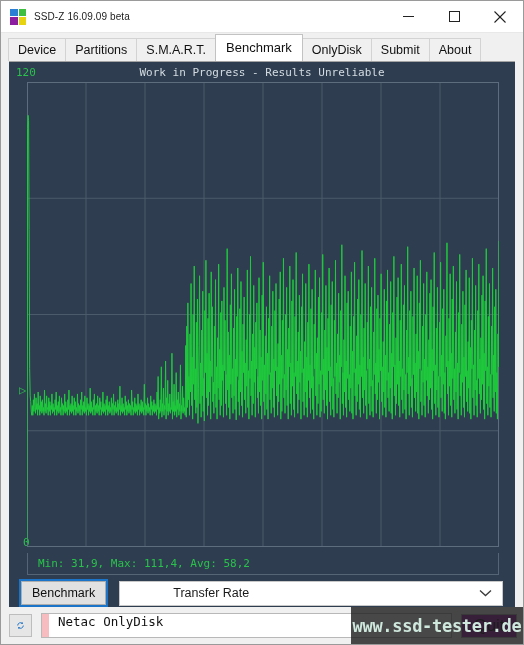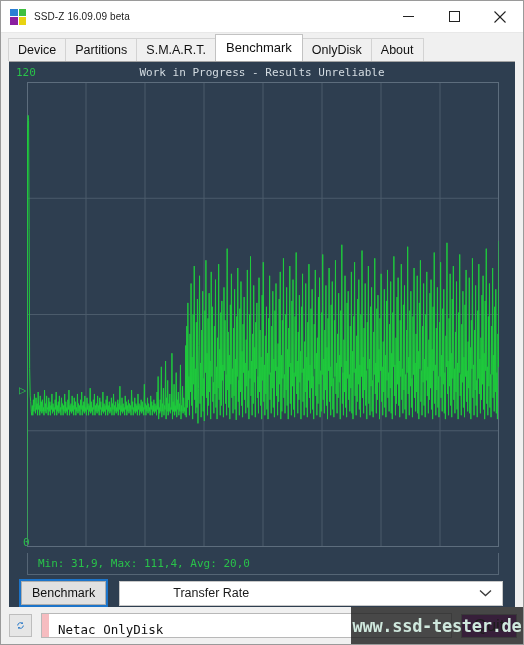--- a/index.html
+++ b/index.html
@@ -260,21 +260,21 @@
     flex: 0 0 auto;
     box-sizing: border-box;
   }
   #device-field {
     margin-left: 9px;
     flex: 1;
     height: 25px;
     background: #ffffff;
     border: 1px solid #b8b8b8;
     display: flex;
-    align-items: flex-end;
+    align-items: flex-start;
     box-sizing: border-box;
     overflow: hidden;
   }
   #device-swatch {
     width: 7px;
     height: 23px;
     background: #f6bcc0;
     flex: 0 0 auto;
   }
   #device-name {
@@ -351,20 +351,21 @@
       </button>
     </div>
   </div>
 
   <div id="tabstrip">
     <div class="tab">Device</div>
     <div class="tab">Partitions</div>
     <div class="tab">S.M.A.R.T.</div>
     <div class="tab active">Benchmark</div>
     <div class="tab">OnlyDisk</div>
+    <div class="tab">Submit</div>
     <div class="tab">About</div>
   </div>
 
   <div id="panel">
 
     <div id="axis-max">120</div>
     <div id="chart-title">Work in Progress - Results Unreliable</div>
     <div id="axis-min">0</div>
     <div id="avg-marker" style="top: 322.45px;">▷</div>
 
@@ -381,21 +382,21 @@
             <line x1="0" y1="116.25" x2="472" y2="116.25" stroke="#4b5b6b" stroke-width="1"></line>
             <line x1="0" y1="232.5" x2="472" y2="232.5" stroke="#4b5b6b" stroke-width="1"></line>
             <line x1="0" y1="348.75" x2="472" y2="348.75" stroke="#4b5b6b" stroke-width="1"></line>
           </g>
         <rect x="0.5" y="0.5" width="471" height="464" fill="none" stroke="#5d6d7d" stroke-width="1"></rect>
         <polyline id="trace-line" fill="none" stroke-width="1" stroke-linejoin="miter" stroke-linecap="butt" points="0.00,461.13 0.53,46.50 1.06,33.32 1.59,38.75 2.12,147.25 2.65,286.75 3.19,313.88 3.72,319.69 4.25,329.38 4.78,333.25 5.31,323.56 5.84,333.25 6.37,317.75 6.90,329.38 7.43,311.94 7.96,325.50 8.49,331.31 9.03,315.81 9.56,327.44 10.09,321.63 10.62,333.25 11.15,310.00 11.68,327.44 12.21,323.56 12.74,333.25 13.27,313.88 13.80,329.38 14.34,319.69 14.87,331.31 15.40,317.75 15.93,329.38 16.46,325.50 16.99,333.25 17.52,308.06 18.05,329.38 18.58,321.63 19.11,331.31 19.64,313.88 20.18,327.44 20.71,325.50 21.24,333.25 21.77,315.81 22.30,329.38 22.83,319.69 23.36,333.25 23.89,323.56 24.42,327.44 24.95,311.94 25.48,331.31 26.02,321.63 26.55,329.38 27.08,325.50 27.61,333.25 28.14,317.75 28.67,327.44 29.20,310.00 29.73,333.25 30.26,323.56 30.79,329.38 31.33,319.69 31.86,331.31 32.39,313.88 32.92,329.38 33.45,325.50 33.98,333.25 34.51,315.81 35.04,327.44 35.57,321.63 36.10,333.25 36.63,323.56 37.17,329.38 37.70,311.94 38.23,331.31 38.76,319.69 39.29,329.38 39.82,325.50 40.35,333.25 40.88,317.75 41.41,327.44 41.94,308.06 42.47,333.25 43.01,323.56 43.54,329.38 44.07,321.63 44.60,331.31 45.13,313.88 45.66,329.38 46.19,323.56 46.72,333.25 47.25,315.81 47.78,327.44 48.31,319.69 48.85,333.25 49.38,325.50 49.91,329.38 50.44,311.94 50.97,331.31 51.50,321.63 52.03,329.38 52.56,323.56 53.09,333.25 53.62,317.75 54.16,327.44 54.69,310.00 55.22,333.25 55.75,323.56 56.28,329.38 56.81,319.69 57.34,331.31 57.87,313.88 58.40,329.38 58.93,325.50 59.46,333.25 60.00,315.81 60.53,327.44 61.06,321.63 61.59,333.25 62.12,323.56 62.65,329.38 63.18,306.13 63.71,331.31 64.24,319.69 64.77,329.38 65.30,325.50 65.84,333.25 66.37,317.75 66.90,327.44 67.43,311.94 67.96,333.25 68.49,323.56 69.02,329.38 69.55,321.63 70.08,331.31 70.61,313.88 71.15,329.38 71.68,323.56 72.21,333.25 72.74,315.81 73.27,327.44 73.80,319.69 74.33,333.25 74.86,325.50 75.39,329.38 75.92,310.00 76.45,331.31 76.99,321.63 77.52,329.38 78.05,323.56 78.58,333.25 79.11,317.75 79.64,327.44 80.17,313.88 80.70,333.25 81.23,323.56 81.76,329.38 82.29,319.69 82.83,331.31 83.36,325.50 83.89,329.38 84.42,315.81 84.95,333.25 85.48,321.63 86.01,327.44 86.54,311.94 87.07,333.25 87.60,323.56 88.13,329.38 88.67,319.69 89.20,331.31 89.73,325.50 90.26,329.38 90.79,317.75 91.32,333.25 91.85,321.63 92.38,327.44 92.91,304.19 93.44,333.25 93.98,323.56 94.51,329.38 95.04,315.81 95.57,331.31 96.10,321.63 96.63,329.38 97.16,325.50 97.69,333.25 98.22,313.88 98.75,327.44 99.28,319.69 99.82,333.25 100.35,323.56 100.88,329.38 101.41,317.75 101.94,331.31 102.47,321.63 103.00,329.38 103.53,323.56 104.06,333.25 104.59,308.06 105.12,327.44 105.66,319.69 106.19,333.25 106.72,325.50 107.25,329.38 107.78,315.81 108.31,331.31 108.84,321.63 109.37,329.38 109.90,323.56 110.43,333.25 110.97,311.94 111.50,327.44 112.03,321.63 112.56,333.25 113.09,323.56 113.62,329.38 114.15,317.75 114.68,331.31 115.21,319.69 115.74,329.38 116.27,325.50 116.81,333.25 117.34,302.25 117.87,327.44 118.40,321.63 118.93,333.25 119.46,323.56 119.99,329.38 120.52,315.81 121.05,331.31 121.58,321.63 122.11,329.38 122.65,325.50 123.18,333.25 123.71,313.88 124.24,327.44 124.77,319.69 125.30,333.25 125.83,323.56 126.36,329.38 126.89,317.75 127.42,331.31 127.96,321.63 128.49,329.38 129.02,323.56 129.55,333.25 130.08,310.00 130.61,327.44 131.14,294.50 131.67,337.13 132.20,325.50 132.73,331.31 133.26,317.75 133.80,329.38 134.33,284.81 134.86,335.19 135.39,321.63 135.92,329.38 136.45,306.13 136.98,333.25 137.51,323.56 138.04,327.44 138.57,279.00 139.10,337.13 139.64,315.81 140.17,329.38 140.70,298.38 141.23,333.25 141.76,321.63 142.29,329.38 142.82,311.94 143.35,331.31 143.88,325.50 144.41,327.44 144.94,271.25 145.48,337.13 146.01,319.69 146.54,329.38 147.07,302.25 147.60,333.25 148.13,323.56 148.66,329.38 149.19,290.63 149.72,335.19 150.25,317.75 150.79,327.44 151.32,310.00 151.85,333.25 152.38,321.63 152.91,329.38 153.44,282.88 153.97,337.13 154.50,323.56 155.03,329.38 155.56,304.19 156.09,331.31 156.63,315.81 157.16,329.38 157.69,325.50 158.22,333.25 158.75,263.50 159.28,335.19 159.81,244.13 160.34,325.50 160.87,220.88 161.40,317.75 161.93,294.50 162.47,333.25 163.00,251.88 163.53,310.00 164.06,201.50 164.59,323.56 165.12,275.13 165.65,337.13 166.18,232.50 166.71,302.25 167.24,184.06 167.78,317.75 168.31,286.75 168.84,331.31 169.37,240.25 169.90,325.50 170.43,217.00 170.96,341.39 171.49,306.13 172.02,263.50 172.55,193.75 173.08,321.63 173.62,280.94 174.15,335.19 174.68,248.00 175.21,313.88 175.74,209.25 176.27,329.38 176.80,296.44 177.33,339.06 177.86,228.63 178.39,290.63 178.92,178.25 179.46,315.81 179.99,271.25 180.52,333.25 181.05,236.38 181.58,323.56 182.11,211.19 182.64,310.00 183.17,279.00 183.70,337.13 184.23,189.88 184.76,294.50 185.30,224.75 185.83,319.69 186.36,300.31 186.89,331.31 187.42,244.13 187.95,311.94 188.48,197.63 189.01,325.50 189.54,284.81 190.07,337.13 190.61,255.75 191.14,306.13 191.67,182.13 192.20,317.75 192.73,267.38 193.26,333.25 193.79,230.56 194.32,323.56 194.85,218.94 195.38,298.38 195.91,282.88 196.45,335.19 196.98,205.38 197.51,288.69 198.04,238.31 198.57,321.63 199.10,292.56 199.63,333.25 200.16,166.63 200.69,308.06 201.22,249.94 201.75,325.50 202.29,273.19 202.82,337.13 203.35,222.81 203.88,302.25 204.41,191.81 204.94,315.81 205.47,286.75 206.00,331.31 206.53,246.06 207.06,313.88 207.60,207.31 208.13,327.44 208.66,277.06 209.19,337.90 209.72,234.44 210.25,294.50 210.78,186.00 211.31,319.69 211.84,298.38 212.37,333.25 212.90,226.69 213.44,310.00 213.97,199.56 214.50,323.56 215.03,269.31 215.56,335.19 216.09,242.19 216.62,290.63 217.15,215.06 217.68,317.75 218.21,280.94 218.74,331.31 219.28,257.69 219.81,304.19 220.34,187.94 220.87,325.50 221.40,288.69 221.93,337.13 222.46,232.50 222.99,296.44 223.52,174.38 224.05,313.88 224.58,279.00 225.12,333.25 225.65,251.88 226.18,321.63 226.71,203.44 227.24,300.31 227.77,265.44 228.30,335.19 228.83,240.25 229.36,286.75 229.89,220.88 230.43,315.81 230.96,294.50 231.49,331.31 232.02,195.69 232.55,310.00 233.08,248.00 233.61,323.56 234.14,275.13 234.67,337.13 235.20,213.13 235.73,298.38 236.27,180.19 236.80,319.69 237.33,282.88 237.86,333.25 238.39,253.81 238.92,311.94 239.45,224.75 239.98,327.44 240.51,271.25 241.04,337.13 241.57,236.38 242.11,292.56 242.64,193.75 243.17,317.75 243.70,290.63 244.23,331.31 244.76,244.13 245.29,306.13 245.82,209.25 246.35,325.50 246.88,277.06 247.42,335.19 247.95,228.63 248.48,288.69 249.01,201.50 249.54,313.88 250.07,284.81 250.60,333.25 251.13,261.56 251.66,319.69 252.19,217.00 252.72,302.25 253.26,189.88 253.79,337.13 254.32,273.19 254.85,329.38 255.38,238.31 255.91,296.44 256.44,176.31 256.97,315.81 257.50,292.56 258.03,331.31 258.56,232.50 259.10,308.06 259.63,205.38 260.16,323.56 260.69,267.38 261.22,337.13 261.75,246.06 262.28,284.81 262.81,184.06 263.34,321.63 263.87,280.94 264.40,333.25 264.94,218.94 265.47,304.19 266.00,197.63 266.53,327.44 267.06,290.63 267.59,335.19 268.12,234.44 268.65,294.50 269.18,170.50 269.71,311.94 270.25,279.00 270.78,331.31 271.31,249.94 271.84,317.75 272.37,213.13 272.90,300.31 273.43,269.31 273.96,337.13 274.49,224.75 275.02,290.63 275.55,191.81 276.09,319.69 276.62,286.75 277.15,333.25 277.68,259.63 278.21,310.00 278.74,201.50 279.27,325.50 279.80,275.13 280.33,335.19 280.86,240.25 281.39,298.38 281.93,182.13 282.46,315.81 282.99,282.88 283.52,331.31 284.05,226.69 284.58,306.13 285.11,207.31 285.64,327.44 286.17,294.50 286.70,337.13 287.24,242.19 287.77,286.75 288.30,187.94 288.83,313.88 289.36,271.25 289.89,333.25 290.42,255.75 290.95,321.63 291.48,215.06 292.01,302.25 292.54,195.69 293.08,335.19 293.61,288.69 294.14,329.38 294.67,230.56 295.20,292.56 295.73,172.44 296.26,317.75 296.79,277.06 297.32,331.31 297.85,248.00 298.38,308.06 298.92,203.44 299.45,323.56 299.98,265.44 300.51,337.13 301.04,236.38 301.57,288.69 302.10,186.00 302.63,319.69 303.16,284.81 303.69,333.25 304.22,222.81 304.76,304.19 305.29,199.56 305.82,327.44 306.35,296.44 306.88,335.19 307.41,238.31 307.94,294.50 308.47,178.25 309.00,311.94 309.53,280.94 310.07,331.31 310.60,251.88 311.13,315.81 311.66,211.19 312.19,300.31 312.72,273.19 313.25,337.13 313.78,228.63 314.31,284.81 314.84,162.75 315.37,321.63 315.91,290.63 316.44,333.25 316.97,257.69 317.50,310.00 318.03,193.75 318.56,325.50 319.09,279.00 319.62,335.19 320.15,220.88 320.68,296.44 321.21,209.25 321.75,317.75 322.28,292.56 322.81,329.38 323.34,244.13 323.87,306.13 324.40,189.88 324.93,331.31 325.46,269.31 325.99,337.13 326.52,234.44 327.06,290.63 327.59,180.19 328.12,313.88 328.65,286.75 329.18,333.25 329.71,253.81 330.24,319.69 330.77,217.00 331.30,302.25 331.83,197.63 332.36,327.44 332.90,282.88 333.43,335.19 333.96,232.50 334.49,294.50 335.02,168.56 335.55,315.81 336.08,275.13 336.61,331.31 337.14,246.06 337.67,308.06 338.20,201.50 338.74,323.56 339.27,288.69 339.80,337.13 340.33,240.25 340.86,286.75 341.39,184.06 341.92,321.63 342.45,277.06 342.98,333.25 343.51,224.75 344.04,304.19 344.58,205.38 345.11,329.38 345.64,298.38 346.17,335.19 346.70,249.94 347.23,292.56 347.76,176.31 348.29,311.94 348.82,280.94 349.35,331.31 349.89,226.69 350.42,317.75 350.95,213.13 351.48,300.31 352.01,267.38 352.54,337.13 353.07,236.38 353.60,288.69 354.13,191.81 354.66,319.69 355.19,284.81 355.73,333.25 356.26,259.63 356.79,310.00 357.32,207.31 357.85,325.50 358.38,273.19 358.91,335.19 359.44,218.94 359.97,298.38 360.50,187.94 361.03,315.81 361.57,290.63 362.10,329.38 362.63,242.19 363.16,306.13 363.69,199.56 364.22,331.31 364.75,271.25 365.28,337.13 365.81,230.56 366.34,284.81 366.88,174.38 367.41,313.88 367.94,282.88 368.47,333.25 369.00,255.75 369.53,321.63 370.06,215.06 370.59,302.25 371.12,195.69 371.65,323.56 372.18,279.00 372.72,335.19 373.25,238.31 373.78,294.50 374.31,182.13 374.84,317.75 375.37,286.75 375.90,331.31 376.43,222.81 376.96,308.06 377.49,203.44 378.02,327.44 378.56,292.56 379.09,337.13 379.62,248.00 380.15,290.63 380.68,164.69 381.21,311.94 381.74,275.13 382.27,333.25 382.80,228.63 383.33,304.19 383.87,209.25 384.40,325.50 384.93,296.44 385.46,335.19 385.99,234.44 386.52,292.56 387.05,186.00 387.58,315.81 388.11,280.94 388.64,329.38 389.17,251.88 389.71,310.00 390.24,193.75 390.77,331.31 391.30,269.31 391.83,337.13 392.36,220.88 392.89,286.75 393.42,178.25 393.95,319.69 394.48,288.69 395.01,333.25 395.55,244.13 396.08,300.31 396.61,201.50 397.14,323.56 397.67,277.06 398.20,335.19 398.73,232.50 399.26,298.38 399.79,189.88 400.32,313.88 400.85,284.81 401.39,331.31 401.92,257.69 402.45,317.75 402.98,211.19 403.51,306.13 404.04,197.63 404.57,327.44 405.10,267.38 405.63,337.13 406.16,224.75 406.70,288.69 407.23,170.50 407.76,321.63 408.29,282.88 408.82,333.25 409.35,246.06 409.88,308.06 410.41,205.38 410.94,325.50 411.47,294.50 412.00,335.19 412.54,240.25 413.07,294.50 413.60,180.19 414.13,315.81 414.66,273.19 415.19,329.38 415.72,226.69 416.25,302.25 416.78,207.31 417.31,331.31 417.84,290.63 418.38,337.13 418.91,253.81 419.44,284.81 419.97,160.81 420.50,311.94 421.03,279.00 421.56,333.25 422.09,236.38 422.62,304.19 423.15,191.81 423.69,323.56 424.22,271.25 424.75,335.19 425.28,217.00 425.81,296.44 426.34,184.06 426.87,317.75 427.40,286.75 427.93,331.31 428.46,249.94 428.99,310.00 429.53,199.56 430.06,327.44 430.59,280.94 431.12,337.13 431.65,230.56 432.18,290.63 432.71,172.44 433.24,313.88 433.77,292.56 434.30,333.25 434.83,242.19 435.37,300.31 435.90,209.25 436.43,325.50 436.96,275.13 437.49,335.19 438.02,222.81 438.55,294.50 439.08,187.94 439.61,319.69 440.14,288.69 440.67,329.38 441.21,259.63 441.74,306.13 442.27,195.69 442.80,331.31 443.33,265.44 443.86,337.13 444.39,238.31 444.92,286.75 445.45,176.31 445.98,315.81 446.52,282.88 447.05,333.25 447.58,248.00 448.11,308.06 448.64,203.44 449.17,323.56 449.70,298.38 450.23,335.19 450.76,228.63 451.29,296.44 451.82,182.13 452.36,311.94 452.89,277.06 453.42,331.31 453.95,255.75 454.48,317.75 455.01,213.13 455.54,302.25 456.07,193.75 456.60,327.44 457.13,271.25 457.66,337.13 458.20,218.94 458.73,288.69 459.26,166.63 459.79,321.63 460.32,284.81 460.85,333.25 461.38,234.44 461.91,304.19 462.44,201.50 462.97,325.50 463.51,292.56 464.04,335.19 464.57,244.13 465.10,292.56 465.63,186.00 466.16,315.81 466.69,273.19 467.22,329.38 467.75,224.75 468.28,310.00 468.81,207.31 469.35,331.31 469.88,290.63 470.41,337.13 470.94,251.88 471.47,284.81 472.00,158.88" stroke="#1ecb3c"></polyline>
       </svg>
     </div>
 
     <div id="stats-box">
-      <span id="stats-text">Min: 31,9, Max: 111,4, Avg: 20,0</span>
+      <span id="stats-text">Min: 31,9, Max: 111,4, Avg: 58,2</span>
     </div>
 
     <div id="controls">
       <button id="benchmark-button">Benchmark</button>
       <div id="transfer-select">
         <span id="transfer-select-label">Transfer Rate</span>
         <svg id="select-chevron" width="13" height="8" viewBox="0 0 13 8">
           <polyline points="1,1.5 6.5,6.5 12,1.5" fill="none" stroke="#3a3a3a" stroke-width="1.3"></polyline>
         </svg>
       </div>

